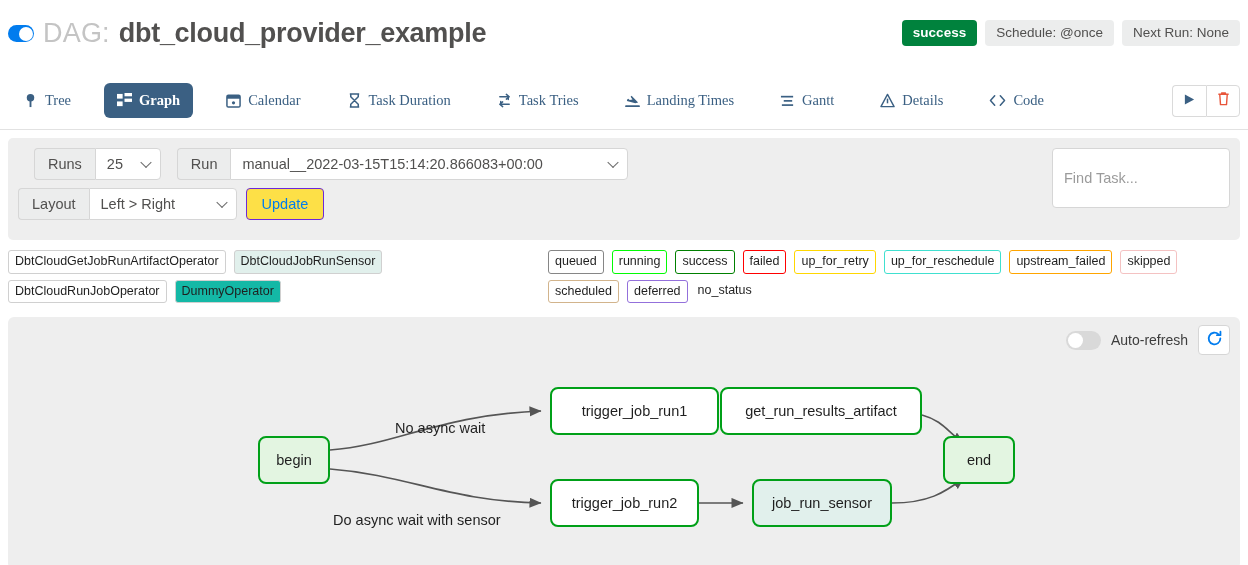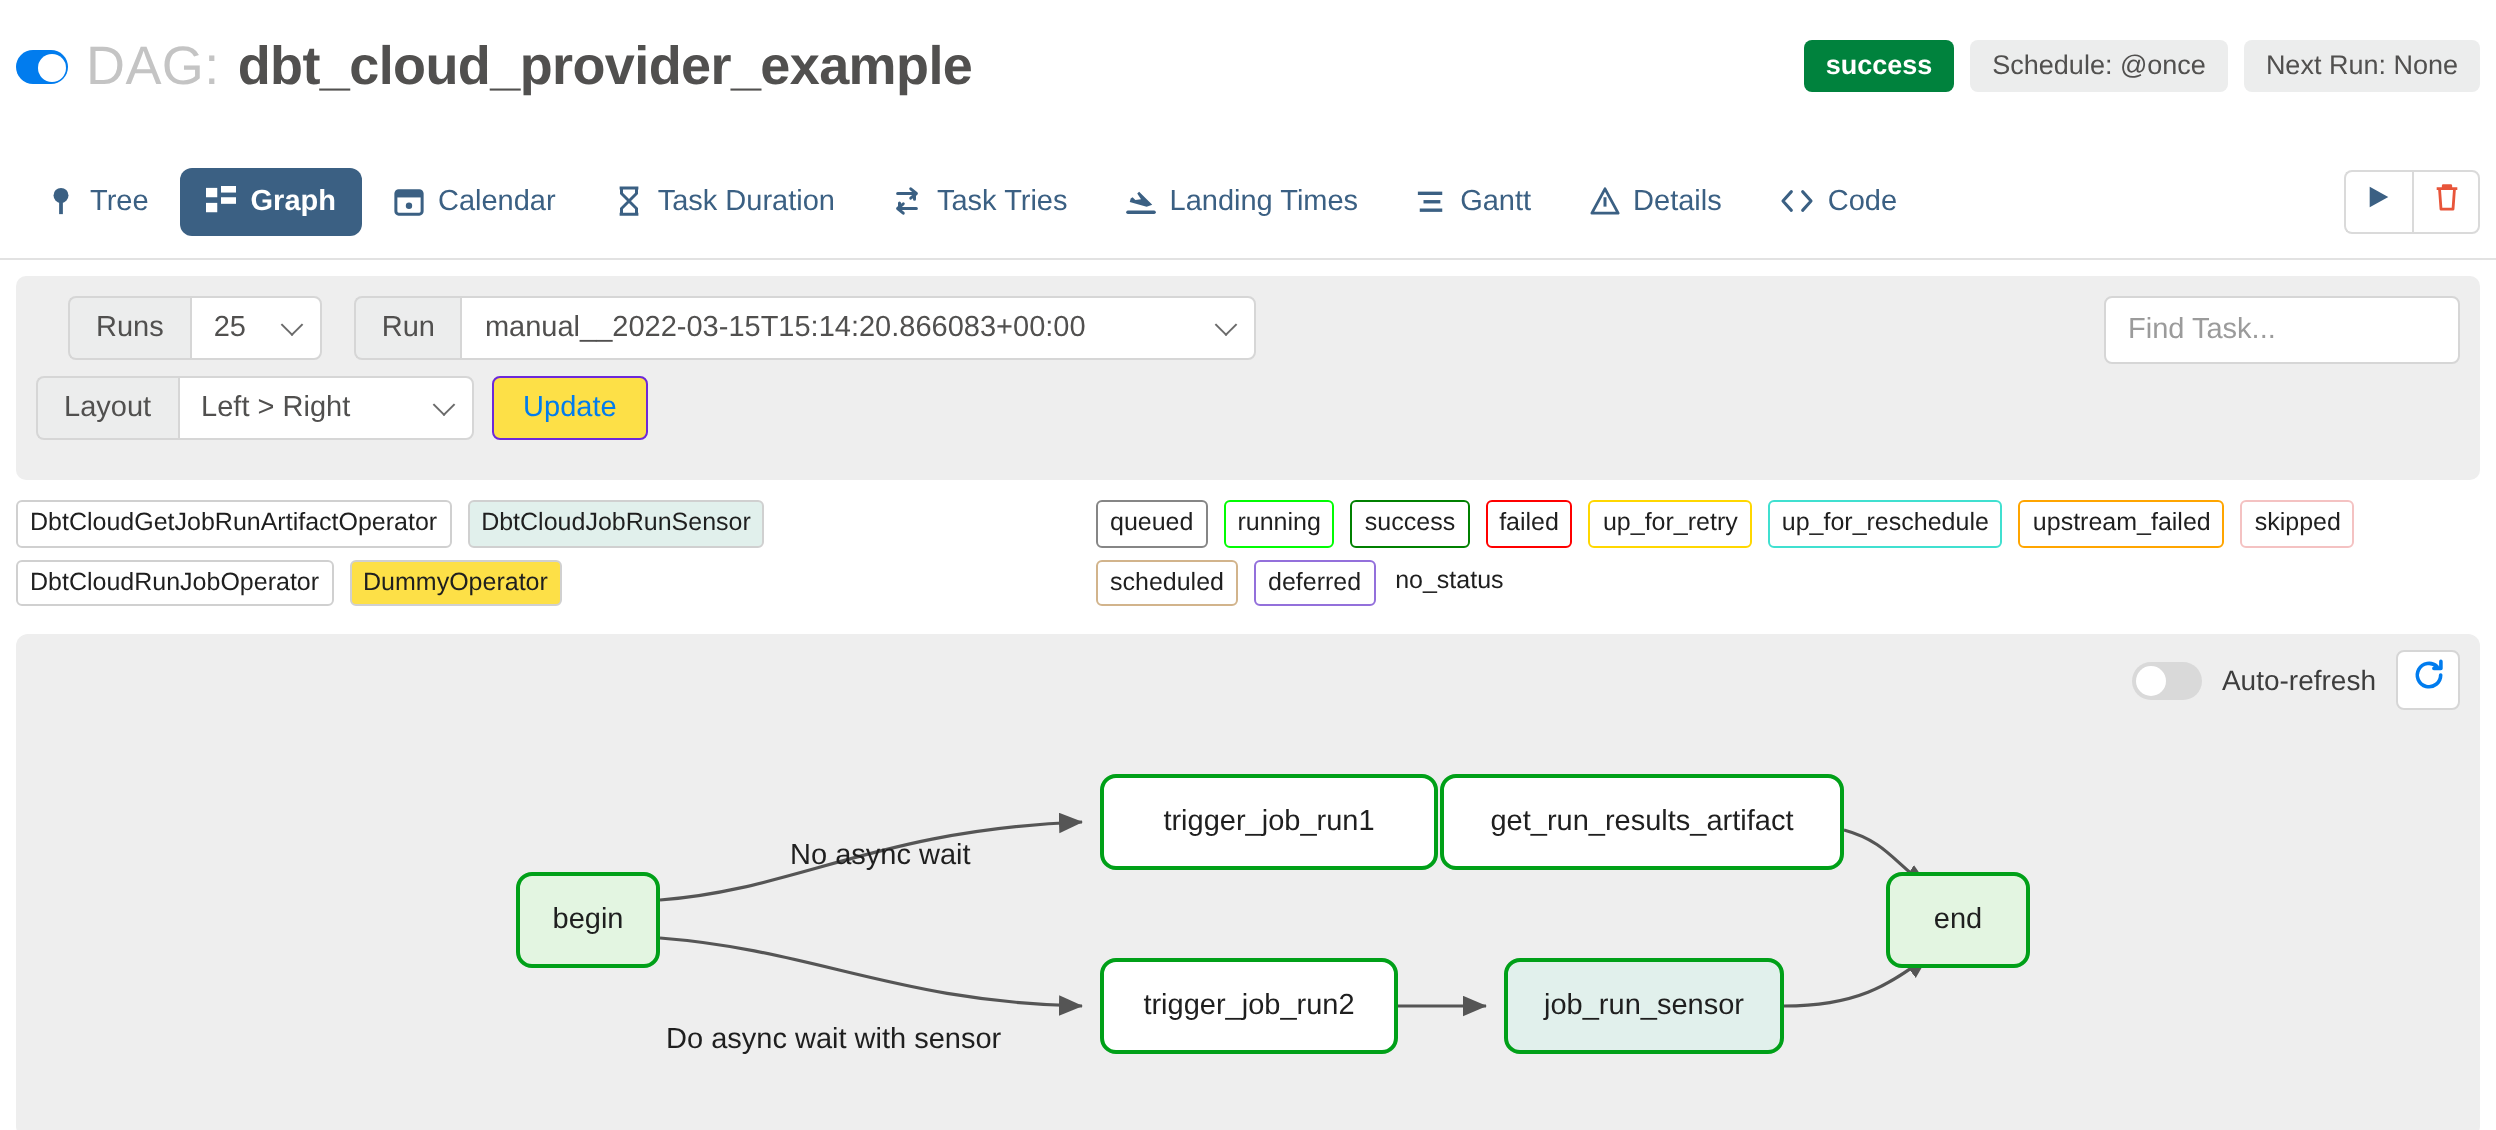--- a/index.html
+++ b/index.html
@@ -68,21 +68,22 @@
   }
 
   
   .tabbar {
     position: relative;
     height: 58px;
     border-bottom: 1px solid #e2e2e2;
     padding-left: 10px;
     display: flex;
     align-items: center;
-    gap: 3px;
+    gap: 20px;
+    font-family: Liberation Serif, serif;
   }
   .tab {
     display: flex;
     align-items: center;
     gap: 7px;
     padding: 9px 13px;
     border-radius: 6px;
     font-size: 14.5px;
     color: #3b6083;
     cursor: pointer;
@@ -188,21 +189,21 @@
   }
   .find-task {
     position: absolute;
     right: 10px; top: 10px;
     width: 178px;
     background: #ffffff;
     border: 1px solid #d6d6d6;
     border-radius: 4px;
     font-size: 14.5px;
     color: #9b9b9b;
-    padding: 8px 11px;
+    padding: 21px 11px;
   }
 
   
   .legend {
     margin: 10px 8px 0;
     display: flex;
     flex-wrap: wrap;
     align-items: flex-start;
   }
   .op-group {
@@ -457,21 +458,21 @@
   </div>
 
   <div class="find-task">Find Task...</div>
 </div>
 
 <div class="legend">
   <div class="op-group">
     <span class="chip">DbtCloudGetJobRunArtifactOperator</span>
     <span class="chip" style="background:#e1f0ec">DbtCloudJobRunSensor</span>
     <span class="chip">DbtCloudRunJobOperator</span>
-    <span class="chip" style="background:#fde047">DummyOperator</span>
+    <span class="chip" style="background:#14b8a6">DummyOperator</span>
   </div>
   <div class="st-group">
     <span class="chip" style="border-color:#868686">queued</span>
     <span class="chip" style="border-color:#01fc03">running</span>
     <span class="chip" style="border-color:#008000">success</span>
     <span class="chip" style="border-color:#ff0000">failed</span>
     <span class="chip" style="border-color:#ffd700">up_for_retry</span>
     <span class="chip" style="border-color:#40e0d0">up_for_reschedule</span>
     <span class="chip" style="border-color:#ffa500">upstream_failed</span>
     <span class="chip" style="border-color:#f4c2c2">skipped</span>

